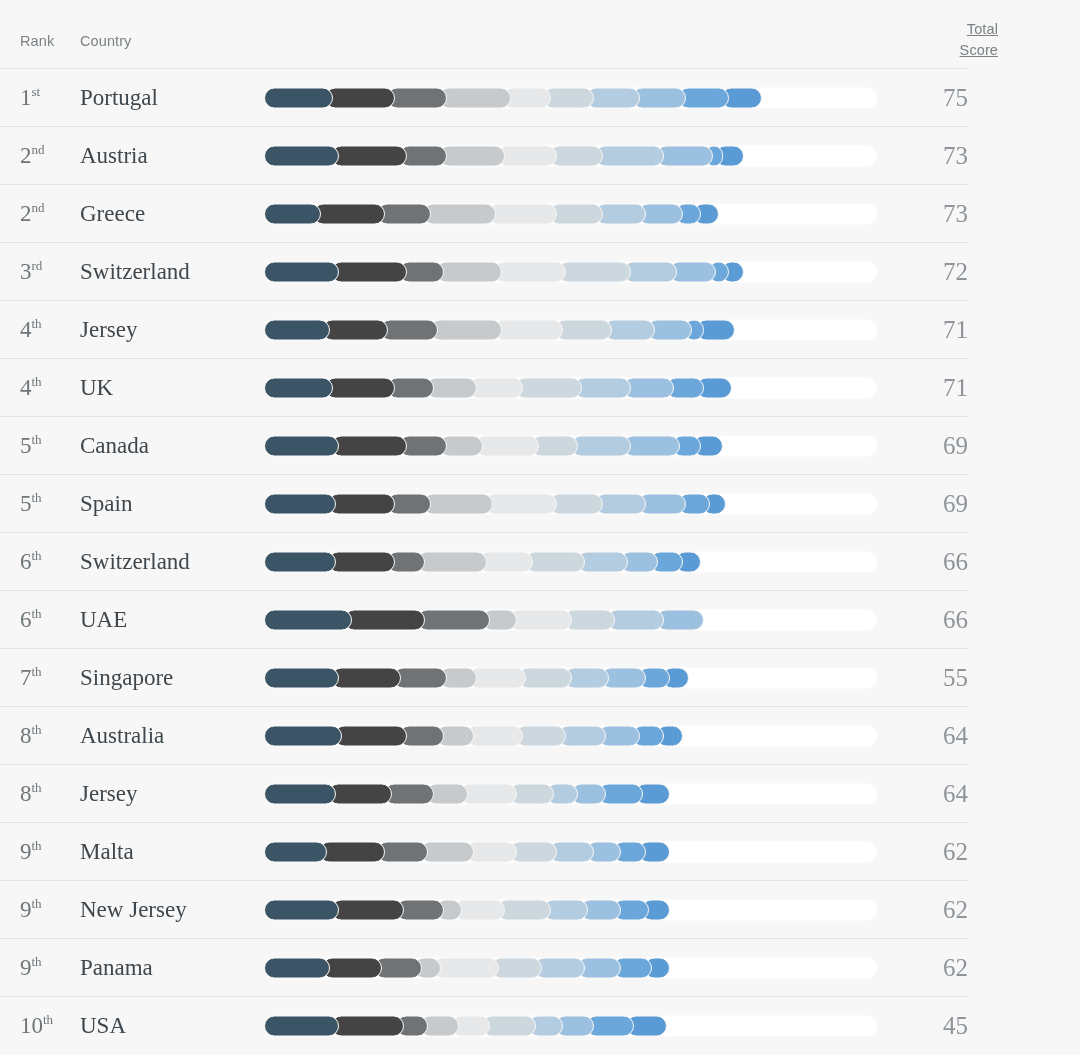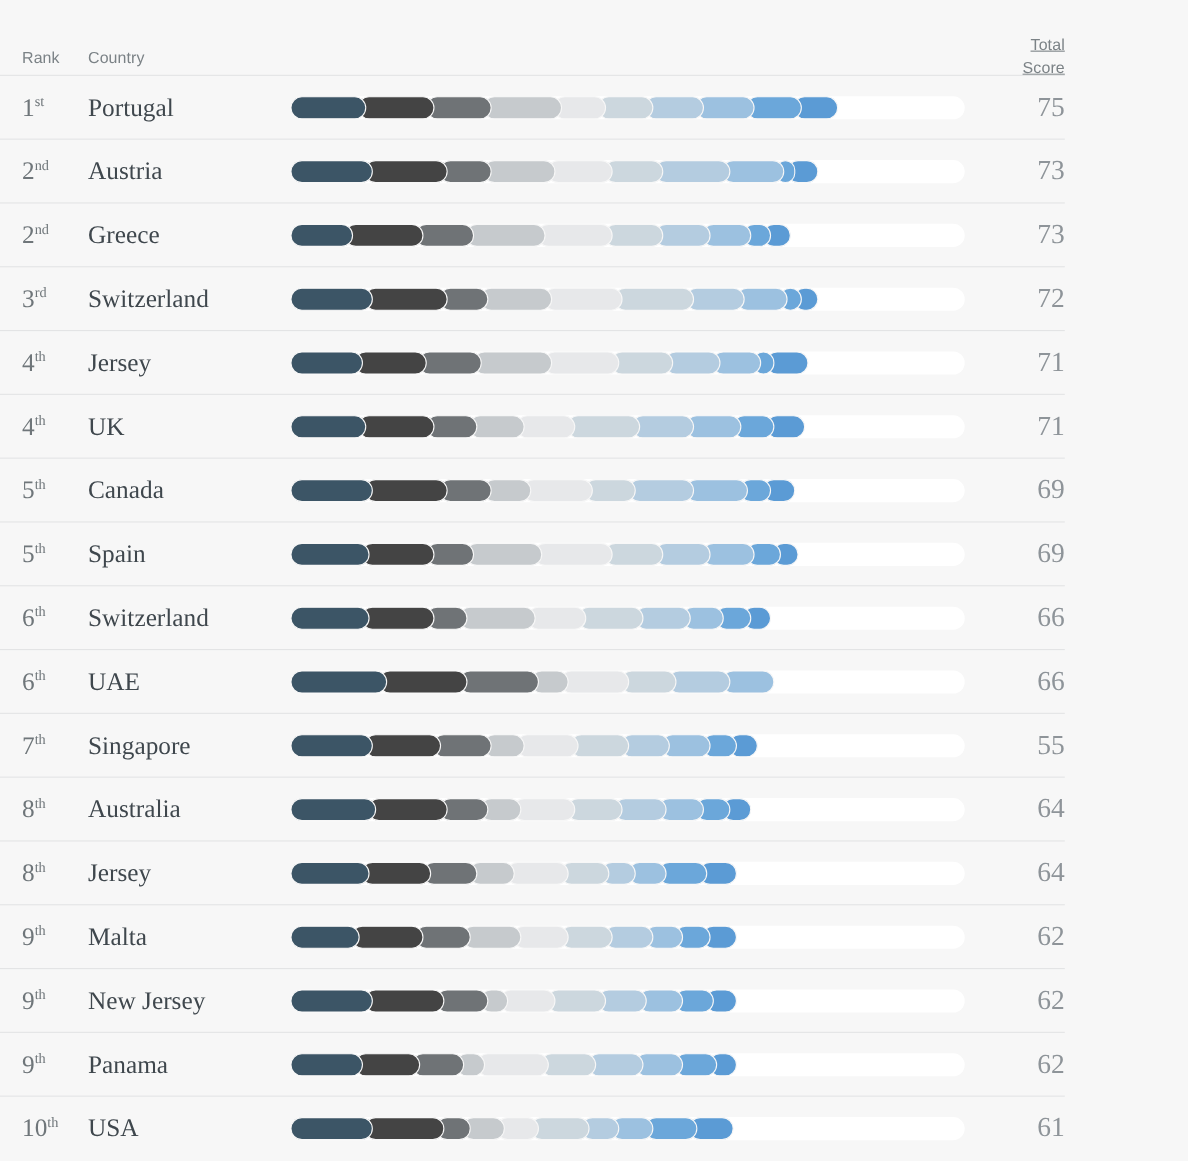--- a/index.html
+++ b/index.html
@@ -17,23 +17,24 @@
   .board {
     position: relative;
     width: 1080px;
     height: 1055px;
     background: #f7f7f7;
   }
 
   
   .thead {
     position: absolute;
-    left: 0; top: 16px;
+    left: 0; top: 4px;
     width: 968px;
     height: 68px;
+    padding-left: 30px;
   }
   .th {
     position: absolute;
     font-family: "Liberation Sans", sans-serif;
     font-size: 14.5px;
     color: #7b8286;
     letter-spacing: .1px;
     line-height: 19px;
   }
   .th-rank { left: 20px; top: 28px; }
@@ -450,17 +451,17 @@
             <div class="seg" style="left: 131.795px; width: 32.52px; background: rgb(111, 115, 118); z-index: 18;"></div>
             <div class="seg" style="left: 156.315px; width: 38.65px; background: rgb(198, 202, 205); z-index: 17;"></div>
             <div class="seg" style="left: 186.965px; width: 38.65px; background: rgb(231, 232, 234); z-index: 16;"></div>
             <div class="seg" style="left: 217.615px; width: 53.975px; background: rgb(204, 215, 222); z-index: 15;"></div>
             <div class="seg" style="left: 263.59px; width: 35.585px; background: rgb(180, 204, 224); z-index: 14;"></div>
             <div class="seg" style="left: 291.175px; width: 38.65px; background: rgb(156, 193, 224); z-index: 13;"></div>
             <div class="seg" style="left: 321.825px; width: 47.845px; background: rgb(107, 167, 218); z-index: 12;"></div>
             <div class="seg" style="left: 361.67px; width: 41.715px; background: rgb(91, 155, 213); z-index: 11;"></div>
           </div>
         </div>
-        <div class="score">61</div>
+        <div class="score">45</div>
       </div>
     </div>
 
 </div>
 
 </body></html>

